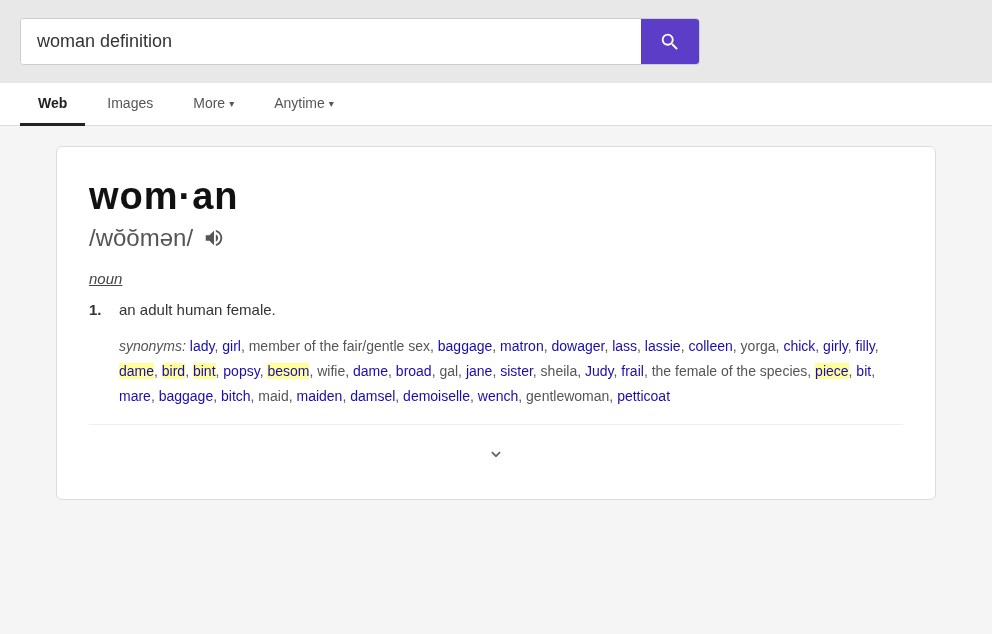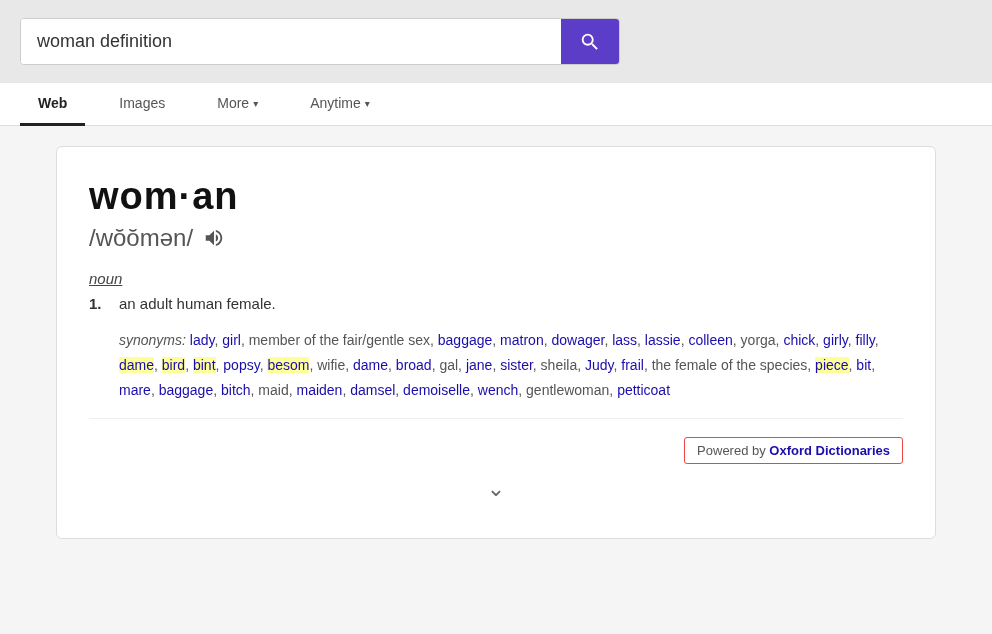--- a/index.html
+++ b/index.html
@@ -12,21 +12,21 @@
 
     
     .search-bar-area {
       background: #e8e8e8;
       padding: 18px 20px;
       display: flex;
       align-items: center;
     }
     .search-input-wrap {
       display: flex;
-      width: 600px;
+      width: 680px;
       border: 1px solid #ccc;
       border-radius: 4px;
       overflow: hidden;
       background: white;
     }
     .search-input {
       flex: 1;
       border: none;
       outline: none;
       padding: 12px 16px;
@@ -48,21 +48,21 @@
       fill: white;
     }
 
     
     .nav-tabs {
       background: white;
       border-bottom: 1px solid #ddd;
       padding: 0 20px;
       display: flex;
       align-items: flex-start;
-      gap: 16px;
+      gap: 4px;
     }
     .nav-tab {
       padding: 12px 18px;
       font-size: 14px;
       color: #555;
       cursor: pointer;
       border-bottom: 3px solid transparent;
       margin-bottom: -1px;
       text-decoration: none;
       display: inline-flex;
@@ -123,21 +123,21 @@
     .speaker-svg {
       width: 22px;
       height: 22px;
       fill: #555;
     }
 
     .word-class {
       font-style: italic;
       font-size: 15px;
       color: #444;
-      margin-bottom: 8px;
+      margin-bottom: 14px;
       text-decoration: underline;
     }
 
     .definition-section {
       margin-bottom: 10px;
     }
 
     .definition-item {
       display: flex;
       gap: 12px;
@@ -310,24 +310,19 @@
               gentlewoman,
               <a class="syn-link">petticoat</a>
             </span>
           </div>
         </div>
       </div>
     </div>
 
     <hr class="card-separator">
 
-    <div class="oxford-row">
-      <div class="oxford-badge">
-        <span>Powered by </span><a class="oxford-link">Oxford Dictionaries</a>
-      </div>
-    </div>
 
     <div class="expand-row">
       <span class="expand-chevron">⌄</span>
     </div>
 
   </div>
 </div>
 
 </body></html>

